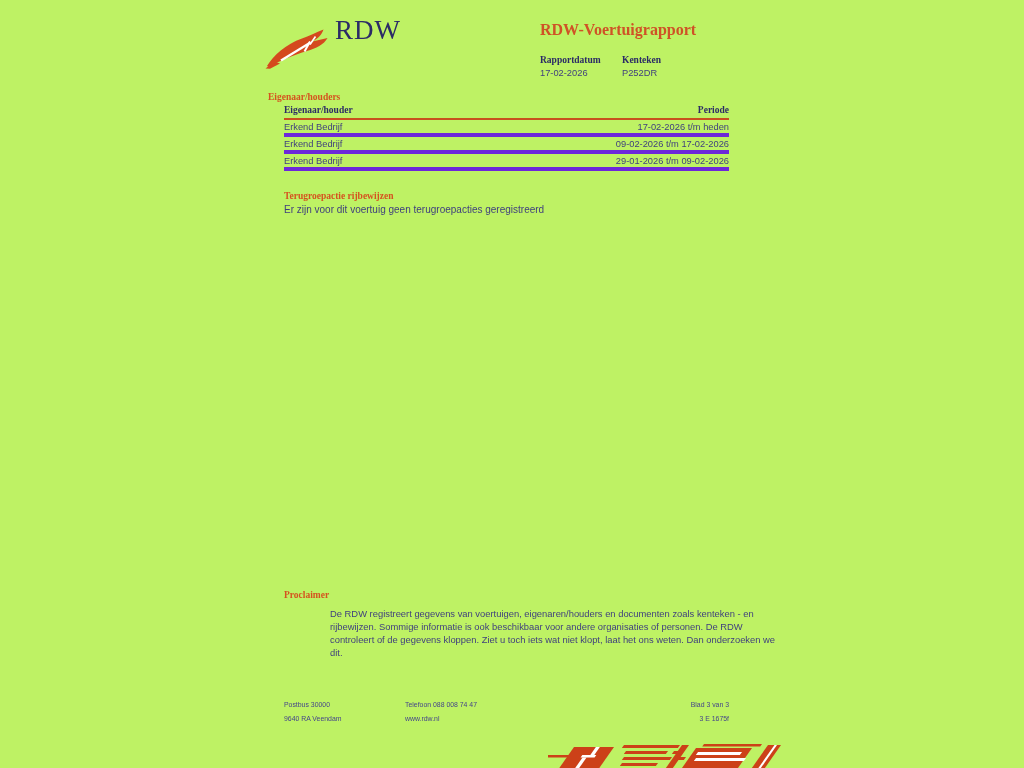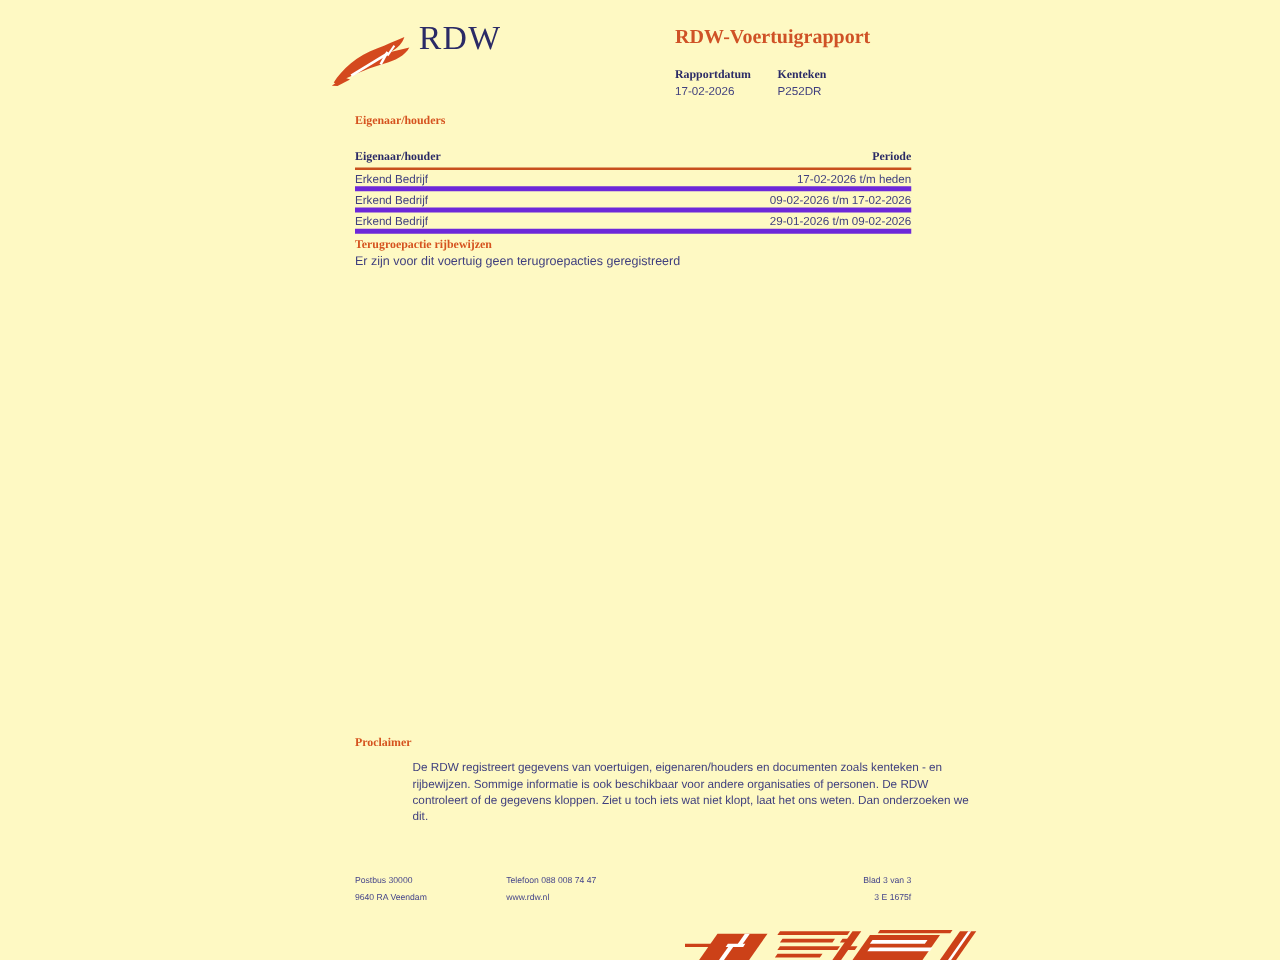--- a/index.html
+++ b/index.html
@@ -1,36 +1,36 @@
 <!DOCTYPE html>
 <html><head>
 <meta charset="utf-8">
 <style>
   html,body{margin:0;padding:0;background:#ffffff;}
-  .page{position:relative;width:1024px;height:768px;background:#fef9c3;overflow:hidden;
+  .page{position:relative;width:1024px;height:768px;background:#bef264;overflow:hidden;
         font-family:"Liberation Sans",sans-serif;}
   .abs{position:absolute;}
 
   
   .brand-logo{left:264px;top:29px;width:67px;height:40px;}
   .brand-word{left:335px;top:15px;font-family:"Liberation Serif",serif;font-size:27px;
               font-weight:400;color:#2B2B66;letter-spacing:1px;}
   .doc-title{left:540px;top:21px;font-family:Liberation Serif, serif;font-size:16px;
              font-weight:600;color:#CF5226;}
   .meta{left:540px;top:55px;display:flex;}
   .meta-col{width:82px;}
   .meta-label{font-family:"Liberation Serif",serif;font-weight:700;font-size:9.5px;color:#2B2B66;}
   .meta-value{margin-top:3px;font-size:9.3px;color:#3F3F7E;}
 
   
   .sec-heading{font-family:"Liberation Serif",serif;font-weight:700;font-size:9.5px;color:#D5531F;}
 
   
-  .owners-heading{left:284px;top:92px;}
-  .owners-table{left:284px;top:105px;width:445px;margin-top:16px;}
+  .owners-heading{left:268px;top:92px;}
+  .owners-table{left:284px;top:105px;width:445px;}
   .thead{display:flex;justify-content:space-between;padding-bottom:3px;
          border-bottom:2px solid #C8501E;
          font-family:"Liberation Serif",serif;font-weight:700;font-size:9.5px;color:#2B2B66;}
   .trow{display:flex;justify-content:space-between;align-items:center;height:13px;
         border-bottom:4px solid #6d28d9;font-size:9.3px;color:#3F3F7E;}
 
   .recall-heading{left:284px;top:191px;}
   .recall-body{left:284px;top:204px;font-size:10px;color:#3F3F7E;}
 
   .proclaimer-heading{left:284px;top:590px;}

